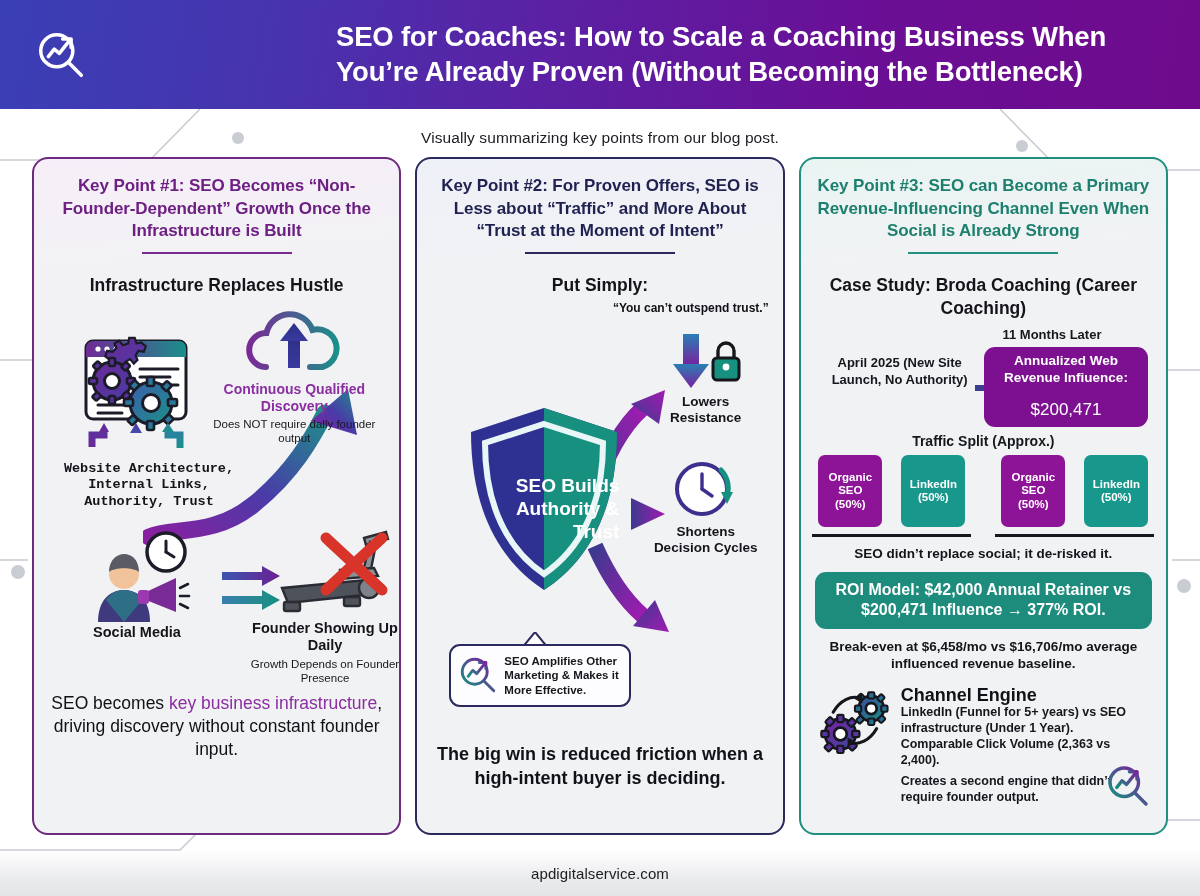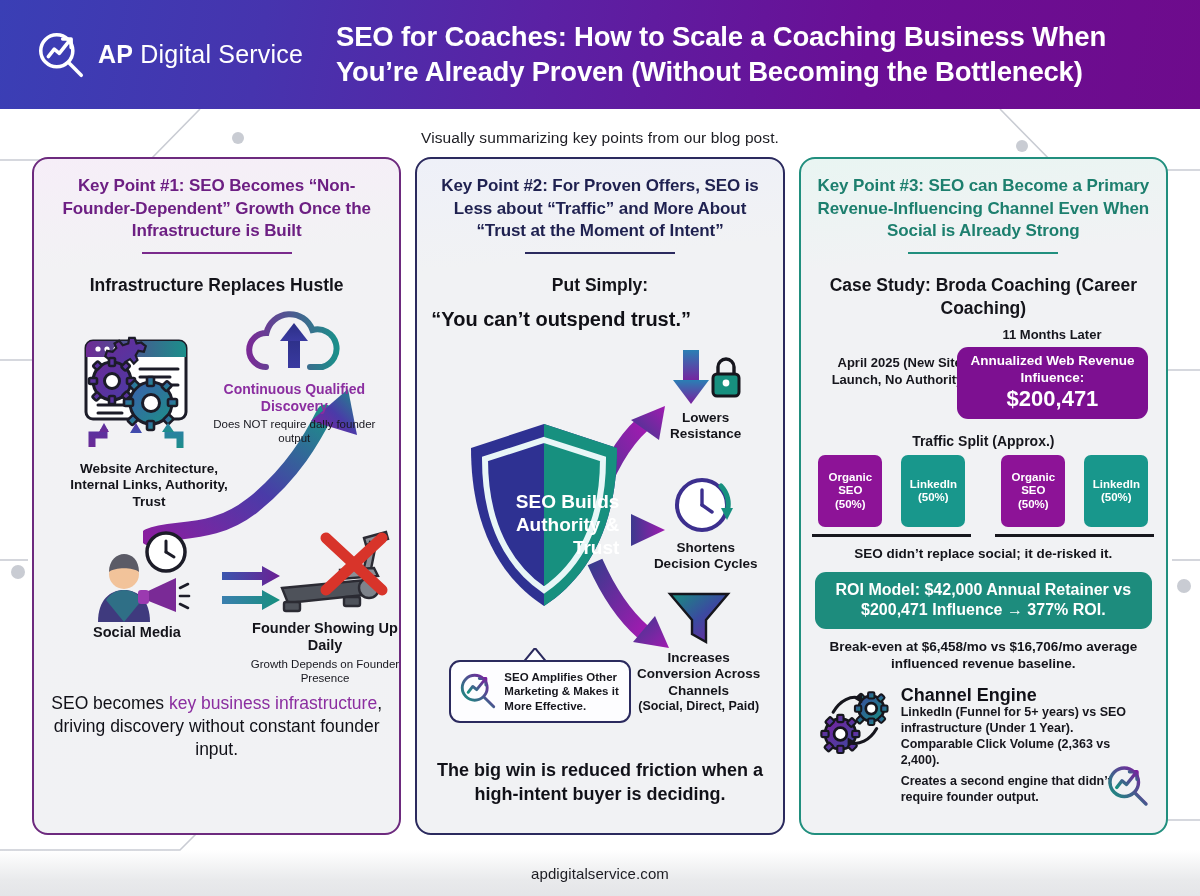--- a/index.html
+++ b/index.html
@@ -55,29 +55,29 @@
   .card-title{font-weight:700;font-size:17px;line-height:1.33;text-align:center;letter-spacing:-.1px;}
   .c1 .card-title{color:#6d1f83;}
   .c2 .card-title{color:#1f2150;}
   .c3 .card-title{color:#1d7f6e;}
   .rule{width:150px;height:2px;margin:9px auto 10px;}
   .c1 .rule{background:#7a2a8c;}
   .c2 .rule{background:#2b2a5e;}
   .c3 .rule{background:#218f7e;}
 
   .sub-head{font-weight:700;font-size:17.5px;text-align:center;color:#14141a;line-height:1.3;margin-top:20px;}
-  .quote{font-weight:700;font-size:20px;text-align:left;color:#101016;line-height:1.25;margin-top:10px;}
+  .quote{font-weight:700;font-size:12px;text-align:right;color:#101016;line-height:1.25;margin-top:4px;}
   .cap{font-size:11.5px;text-align:center;color:#18181f;line-height:1.25;}
   .cap-b{font-weight:700;font-size:13.5px;text-align:center;color:#14141a;line-height:1.22;}
   .cap-b.lg{font-size:14.5px;}
 
   
   .c1-row1{position:relative;height:215px;margin-top:12px;}
   .browser-ico{position:absolute;left:30px;top:22px;}
-  .arch-label{position:absolute;left:6px;top:152px;width:190px;}
+  .arch-label{position:absolute;left:6px;top:152px;width:190px;font-family:Liberation Mono, monospace;}
   .cloud-block{position:absolute;right:6px;top:0px;width:170px;}
   .curve-arrow{position:absolute;left:95px;top:78px;}
 
   .c1-row2{position:relative;height:146px;margin-top:2px;}
   .sm-person{position:absolute;left:36px;top:4px;}
   .sm-label{position:absolute;left:16px;top:98px;width:146px;}
   .dual-arrows{position:absolute;left:172px;top:36px;}
   .tread{position:absolute;left:222px;top:0px;}
   .tread-label{position:absolute;left:192px;top:94px;width:170px;}
   .c1-foot{margin-top:20px;text-align:center;font-weight:400;font-size:17.5px;line-height:1.34;color:#111118;}
@@ -101,25 +101,25 @@
   .callout-tail{position:absolute;left:82px;top:306px;}
   .callout-txt{font-weight:700;font-size:11.5px;line-height:1.27;color:#16161d;}
   .c2-foot{margin-top:16px;text-align:center;font-weight:700;font-size:18px;line-height:1.34;color:#111118;}
 
   
   .case-row{position:relative;height:104px;margin-top:8px;}
   .mlater{position:absolute;right:14px;top:0;width:172px;text-align:center;font-weight:700;font-size:13px;color:#16161d;}
   .aprl{position:absolute;left:10px;top:28px;width:150px;text-align:center;font-weight:700;font-size:13px;line-height:1.26;color:#16161d;}
   .arrow-sm{position:absolute;left:160px;top:52px;}
   .rev-badge{
-    position:absolute;right:4px;top:20px;width:191px;background:#7d1091;border-radius:11px;
+    position:absolute;right:4px;top:20px;width:164px;background:#7d1091;border-radius:11px;
     padding:6px 6px 7px;text-align:center;color:#fff;
   }
   .rev-badge .l1{font-weight:700;font-size:13.5px;line-height:1.2;}
-  .rev-badge .l2{font-weight:700;font-size:22px;line-height:1.18;margin-top:0;}
+  .rev-badge .l2{font-weight:400;font-size:17px;line-height:1.18;margin-top:14px;}
 
   .split-title{text-align:center;font-weight:700;font-size:14px;color:#16161d;margin-top:2px;}
   .bars{position:relative;height:82px;margin-top:6px;display:flex;justify-content:center;gap:36px;}
   .bargroup{display:flex;gap:19px;position:relative;padding-bottom:5px;}
   .bargroup:after{content:"";position:absolute;left:-6px;right:-6px;bottom:0;height:3px;background:#17171d;}
   .bar{width:64px;height:72px;border-radius:7px;color:#fff;display:flex;align-items:center;justify-content:center;
        text-align:center;font-weight:700;font-size:11.5px;line-height:1.2;padding:0 3px;}
   .bar.purple{background:#8d1397;}
   .bar.teal{background:#18978c;}
   .split-note{text-align:center;font-weight:700;font-size:13.5px;color:#14141a;margin-top:9px;}
@@ -173,23 +173,20 @@
   <div class="header">
     <div class="logo-wrap">
       <svg class="logo-mark" viewBox="0 0 64 64">
         <g fill="none" stroke="#ffffff" stroke-width="4.2" stroke-linecap="round" stroke-linejoin="round">
           <circle cx="27" cy="27" r="19"></circle>
           <line x1="41" y1="41" x2="56" y2="56"></line>
           <polyline points="17,34 24,25 30,30 42,15"></polyline>
           <polyline points="34,13 44,13 44,23"></polyline>
         </g>
       </svg>
-      <div class="logo-text">
-        <b>AP</b><span> Digital Service</span>
-      </div>
     </div>
     <div class="head-title">SEO for Coaches: How to Scale a Coaching Business When You’re Already Proven (Without Becoming the Bottleneck)</div>
   </div>
 
   <div class="subtitle">Visually summarizing key points from our blog post.</div>
 
   <div class="cards">
 
     <div class="card c1">
       <div class="card-title">Key Point #1: SEO Becomes “Non-Founder-Dependent” Growth Once the Infrastructure is Built</div>
@@ -447,34 +444,20 @@
             <g stroke="#3c2f8e" stroke-width="3.4" stroke-linecap="round">
                 <line x1="31" y1="31" x2="31" y2="16"></line>
                 <line x1="31" y1="31" x2="41" y2="38"></line>
               </g>
             <path d="M50 12 a26 26 0 0 1 6 26" fill="none" stroke="#17907f" stroke-width="5" stroke-linecap="round"></path>
             <path d="M62 34 L56 46 L50 34 Z" fill="#17907f"></path>
           </svg>
           <div class="cap-b" style="margin-top:4px">Shortens Decision Cycles</div>
         </div>
 
-        <div class="br3">
-          <svg width="66" height="56" viewBox="0 0 66 56" style="display:block;margin:0 auto">
-            <defs>
-                <linearGradient id="g_fn" x1="0" y1="0" x2="1" y2="1">
-                  <stop offset="0" stop-color="#17907f"></stop>
-                  <stop offset="0.5" stop-color="#3b4aa0"></stop>
-                  <stop offset="1" stop-color="#7a1f9e"></stop>
-                </linearGradient>
-              </defs>
-            <path d="M4 4 L62 4 L40 30 L40 52 L26 44 L26 30 Z" fill="url(#g_fn)" stroke="#16161d" stroke-width="2.4"></path>
-          </svg>
-          <div class="cap-b" style="margin-top:4px">Increases Conversion Across Channels</div>
-          <div class="cap-b" style="font-size:12.5px">(Social, Direct, Paid)</div>
-        </div>
 
         <svg class="callout-tail" width="44" height="22" viewBox="0 0 44 22">
           <path d="M22 0 L40 22 L4 22 Z" fill="#fdfdff" stroke="#2b2a5e" stroke-width="2"></path>
         </svg>
         <div class="callout">
           <svg width="42" height="42" viewBox="0 0 64 64" style="flex:0 0 auto">
             <defs>
                 <linearGradient id="g_cal" x1="0" y1="1" x2="1" y2="0">
                   <stop offset="0" stop-color="#17907f"></stop>
                   <stop offset="1" stop-color="#7a1f9e"></stop>

